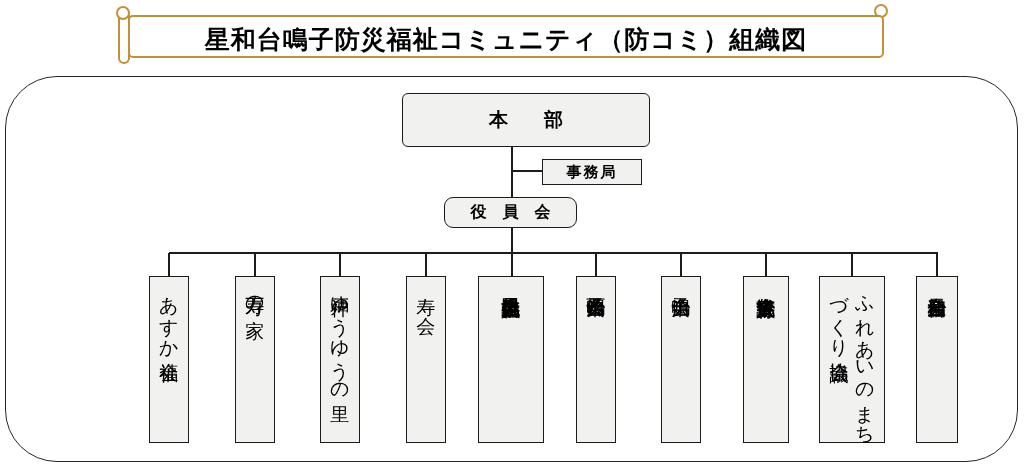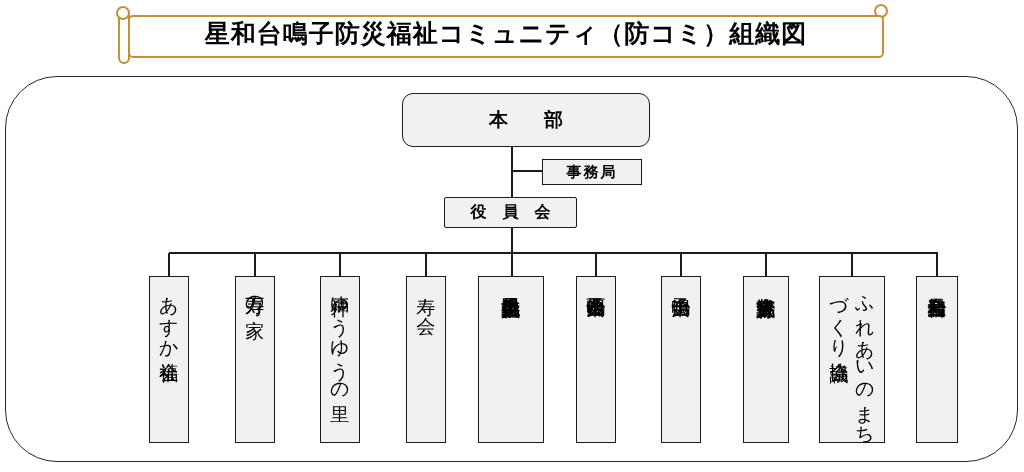--- a/index.html
+++ b/index.html
@@ -4,21 +4,21 @@
 <style>
   html,body{margin:0;padding:0;background:#fff;}
   body{
     width:1024px;height:472px;position:relative;overflow:hidden;
     font-family:"Liberation Sans","DejaVu Sans",sans-serif;color:#000;
   }
   
   .banner-body{
     position:absolute;left:128px;top:15px;width:756px;height:43px;
     background:#fff;border:2.5px solid #C19138;border-radius:5px;
-    display:flex;align-items:flex-start;justify-content:center;z-index:3;
+    display:flex;align-items:flex-end;justify-content:center;z-index:3;
     box-sizing:border-box;
   }
   .banner-title{
     font-size:25px;font-weight:bold;letter-spacing:1px;white-space:nowrap;
   }
   .banner-roll-left{
     position:absolute;left:118px;top:8px;width:12px;height:56px;
     background:#fff;border:2px solid #C19138;border-radius:6px;
     z-index:4;box-sizing:border-box;
   }
@@ -37,32 +37,32 @@
     position:absolute;left:5px;top:76px;width:1013px;height:386px;
     border:1.6px solid #262626;border-radius:52px;background:#fff;
     box-sizing:border-box;z-index:1;
   }
   
   .node{
     position:absolute;background:#f1f1ef;border:1.8px solid #1c1c1c;
     box-sizing:border-box;z-index:3;
   }
   .hq{
-    left:402px;top:93px;width:248px;height:54px;border-radius:11px;
+    left:402px;top:93px;width:248px;height:54px;border-radius:6px;
     display:flex;flex-direction:column;align-items:center;justify-content:center;
   }
   .hq-line1{font-size:19px;font-weight:bold;letter-spacing:0.45em;text-indent:0.45em;line-height:1.2;}
   .hq-line2{font-size:16px;font-weight:bold;line-height:1.2;}
   .secretariat{
     left:542px;top:159px;width:100px;height:26px;border-radius:0;
     display:flex;align-items:center;justify-content:center;
     font-size:15px;font-weight:bold;letter-spacing:2px;
   }
   .board{
-    left:444px;top:197px;width:133px;height:31px;border-radius:2px;
+    left:444px;top:197px;width:133px;height:31px;border-radius:9px;
     display:flex;align-items:center;justify-content:center;
     font-size:16px;font-weight:bold;
   }
   
   .line{position:absolute;background:#1c1c1c;z-index:2;}
   .v-hq-board{left:510.5px;top:147px;width:2px;height:50px;}
   .h-secretariat{left:512px;top:170px;width:30px;height:2px;}
   .v-board-rail{left:510.5px;top:228px;width:2px;height:26px;}
   .h-rail{left:169px;top:252px;width:769px;height:2px;}
   .drop{top:253px;width:2px;height:23px;}

